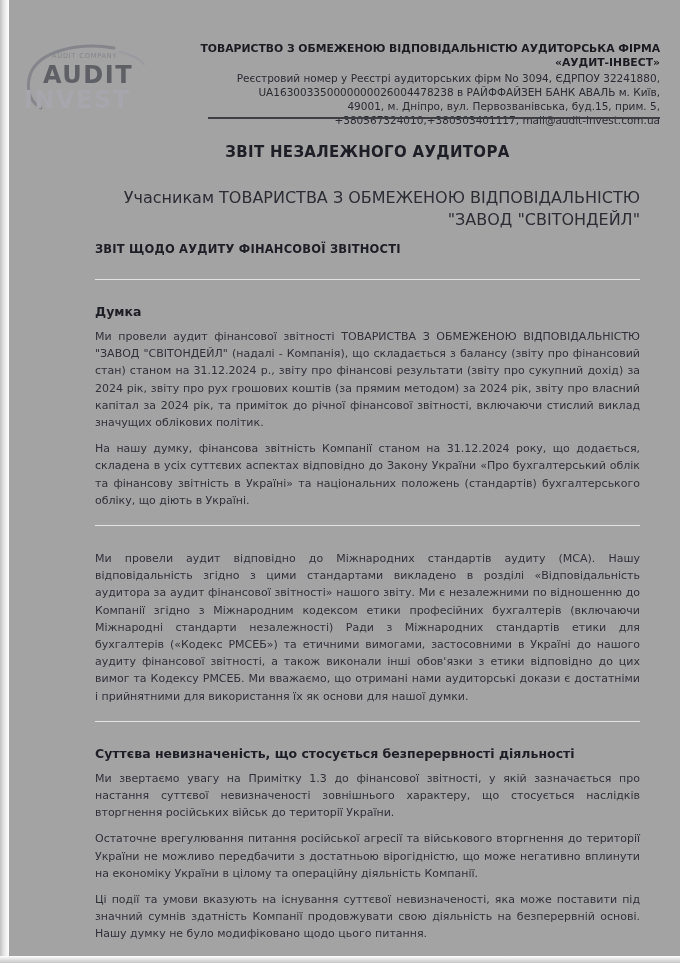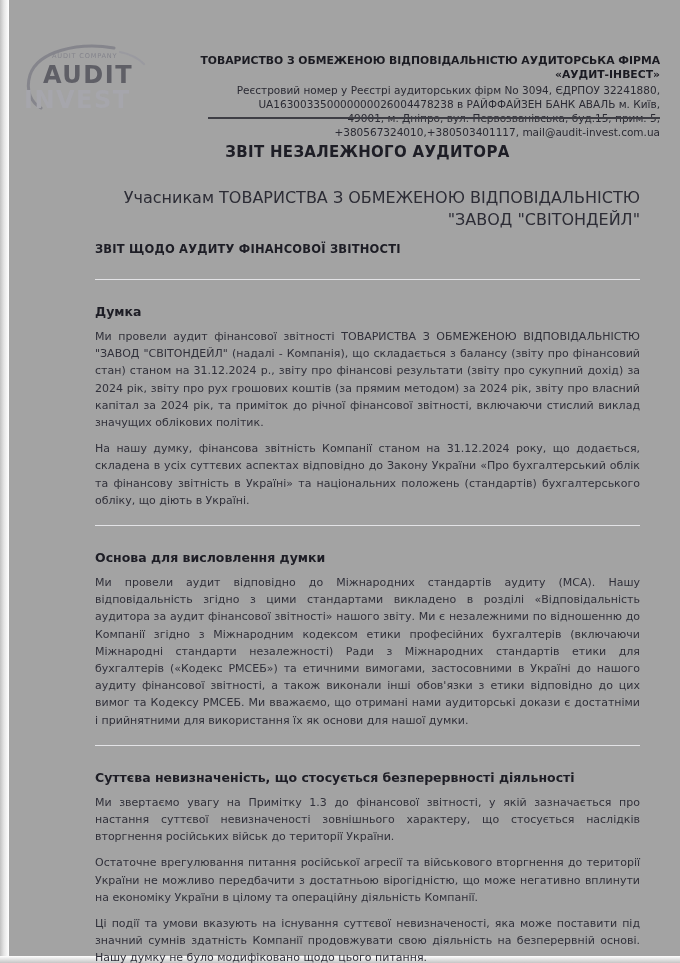--- a/index.html
+++ b/index.html
@@ -22,21 +22,21 @@
   }
   .edge-bottom {
     position: absolute; left: 0; right: 0; bottom: 0; height: 7px;
     background: linear-gradient(0deg, #c6c6c6 0%, #ededed 70%, #ffffff 100%);
   }
 
   
   .letterhead { position: absolute; top: 42px; left: 14px; right: 20px; height: 76px; }
   .logo { position: absolute; left: 2px; top: 0; width: 140px; height: 75px; }
   .head-info {
-    position: absolute; right: 0; top: 12px; width: 508px;
+    position: absolute; right: 0; top: 0; width: 508px;
     text-align: right; color: #23232b;
   }
   .co-name {
     font-weight: bold; font-size: 10.8px; line-height: 14px;
     color: #1b1b22; margin-bottom: 1px;
   }
   .head-line { font-size: 10.5px; line-height: 14px; color: #2a2a33; }
   .head-rule {
     position: absolute; top: 117px; left: 208px; width: 452px;
     border-top: 2px solid #3e3e45;
@@ -108,21 +108,20 @@
 
     <div class="subtitle">ЗВІТ ЩОДО АУДИТУ ФІНАНСОВОЇ ЗВІТНОСТІ</div>
 
     <section class="first">
       <h2 class="sec-head">Думка</h2>
       <p class="body-par">Ми провели аудит фінансової звітності ТОВАРИСТВА З ОБМЕЖЕНОЮ ВІДПОВІДАЛЬНІСТЮ "ЗАВОД "СВІТОНДЕЙЛ" (надалі - Компанія), що складається з балансу (звіту про фінансовий стан) станом на 31.12.2024 р., звіту про фінансові результати (звіту про сукупний дохід) за 2024 рік, звіту про рух грошових коштів (за прямим методом) за 2024 рік, звіту про власний капітал за 2024 рік, та приміток до річної фінансової звітності, включаючи стислий виклад значущих облікових політик.</p>
       <p class="body-par">На нашу думку, фінансова звітність Компанії станом на 31.12.2024 року, що додається, складена в усіх суттєвих аспектах відповідно до Закону України «Про бухгалтерський облік та фінансову звітність в Україні» та національних положень (стандартів) бухгалтерського обліку, що діють в Україні.</p>
     </section>
 
     <section>
-      <h2 class="sec-head">Основа для висловлення думки</h2>
       <p class="body-par">Ми провели аудит відповідно до Міжнародних стандартів аудиту (МСА). Нашу відповідальність згідно з цими стандартами викладено в розділі «Відповідальність аудитора за аудит фінансової звітності» нашого звіту. Ми є незалежними по відношенню до Компанії згідно з Міжнародним кодексом етики професійних бухгалтерів (включаючи Міжнародні стандарти незалежності) Ради з Міжнародних стандартів етики для бухгалтерів («Кодекс РМСЕБ») та етичними вимогами, застосовними в Україні до нашого аудиту фінансової звітності, а також виконали інші обов'язки з етики відповідно до цих вимог та Кодексу РМСЕБ. Ми вважаємо, що отримані нами аудиторські докази є достатніми і прийнятними для використання їх як основи для нашої думки.</p>
     </section>
 
     <section>
       <h2 class="sec-head">Суттєва невизначеність, що стосується безперервності діяльності</h2>
       <p class="body-par">Ми звертаємо увагу на Примітку 1.3 до фінансової звітності, у якій зазначається про настання суттєвої невизначеності зовнішнього характеру, що стосується наслідків вторгнення російських військ до території України.</p>
       <p class="body-par">Остаточне врегулювання питання російської агресії та військового вторгнення до території України не можливо передбачити з достатньою вірогідністю, що може негативно вплинути на економіку України в цілому та операційну діяльність Компанії.</p>
       <p class="body-par">Ці події та умови вказують на існування суттєвої невизначеності, яка може поставити під значний сумнів здатність Компанії продовжувати свою діяльність на безперервній основі. Нашу думку не було модифіковано щодо цього питання.</p>
     </section>
 

